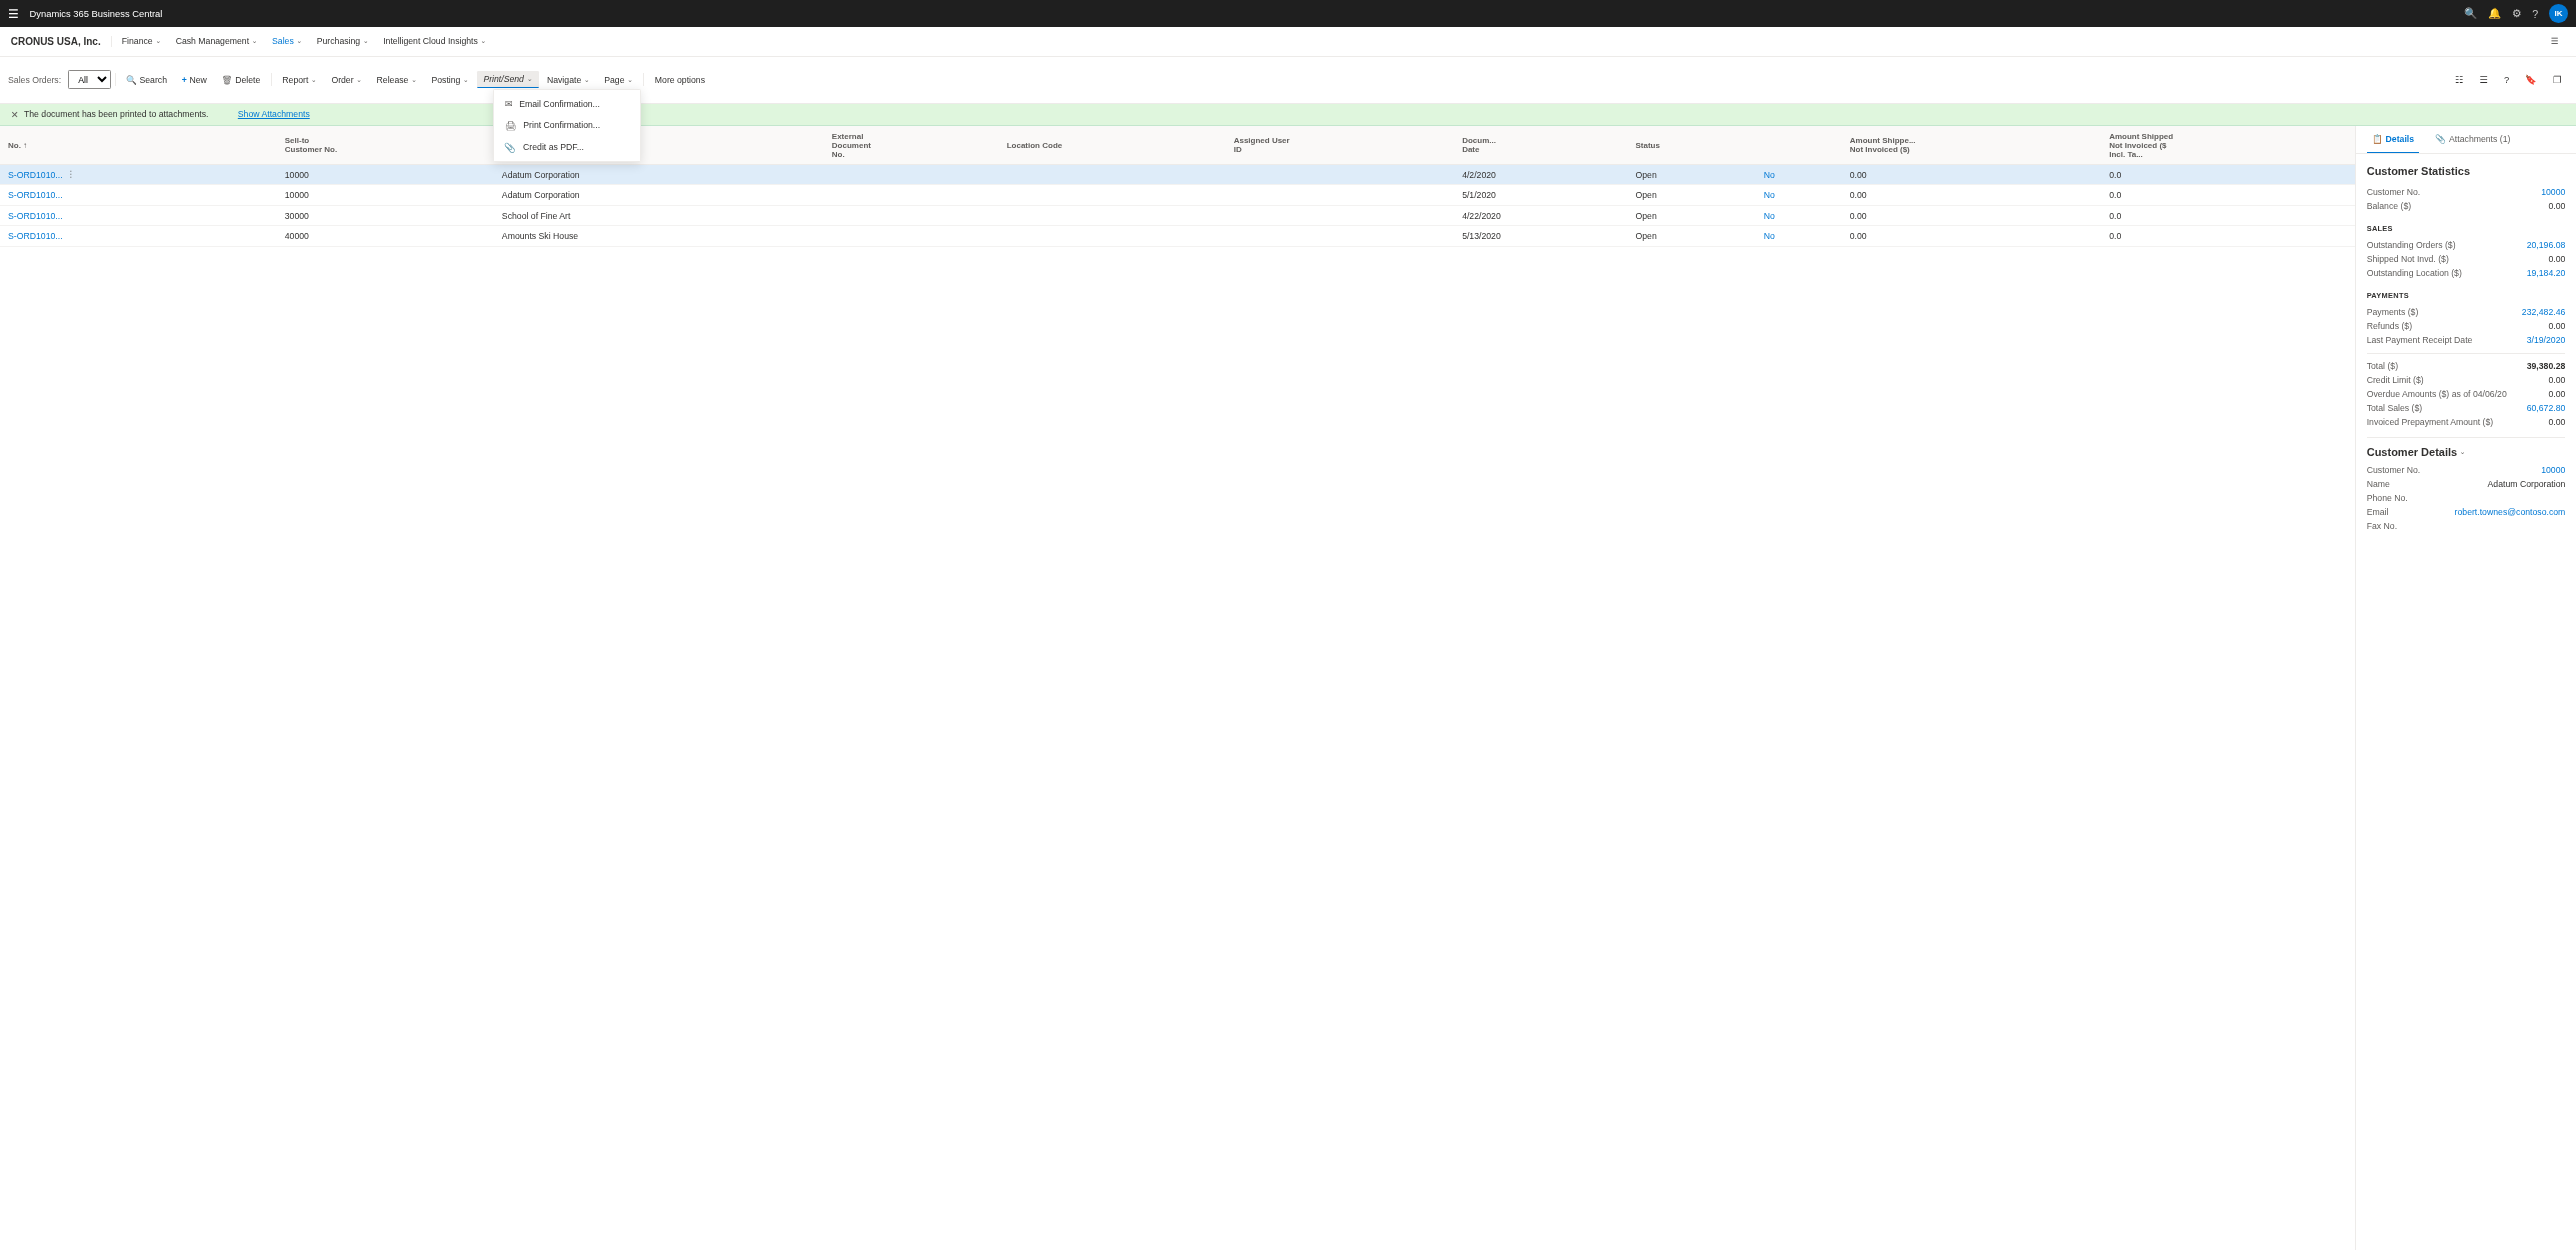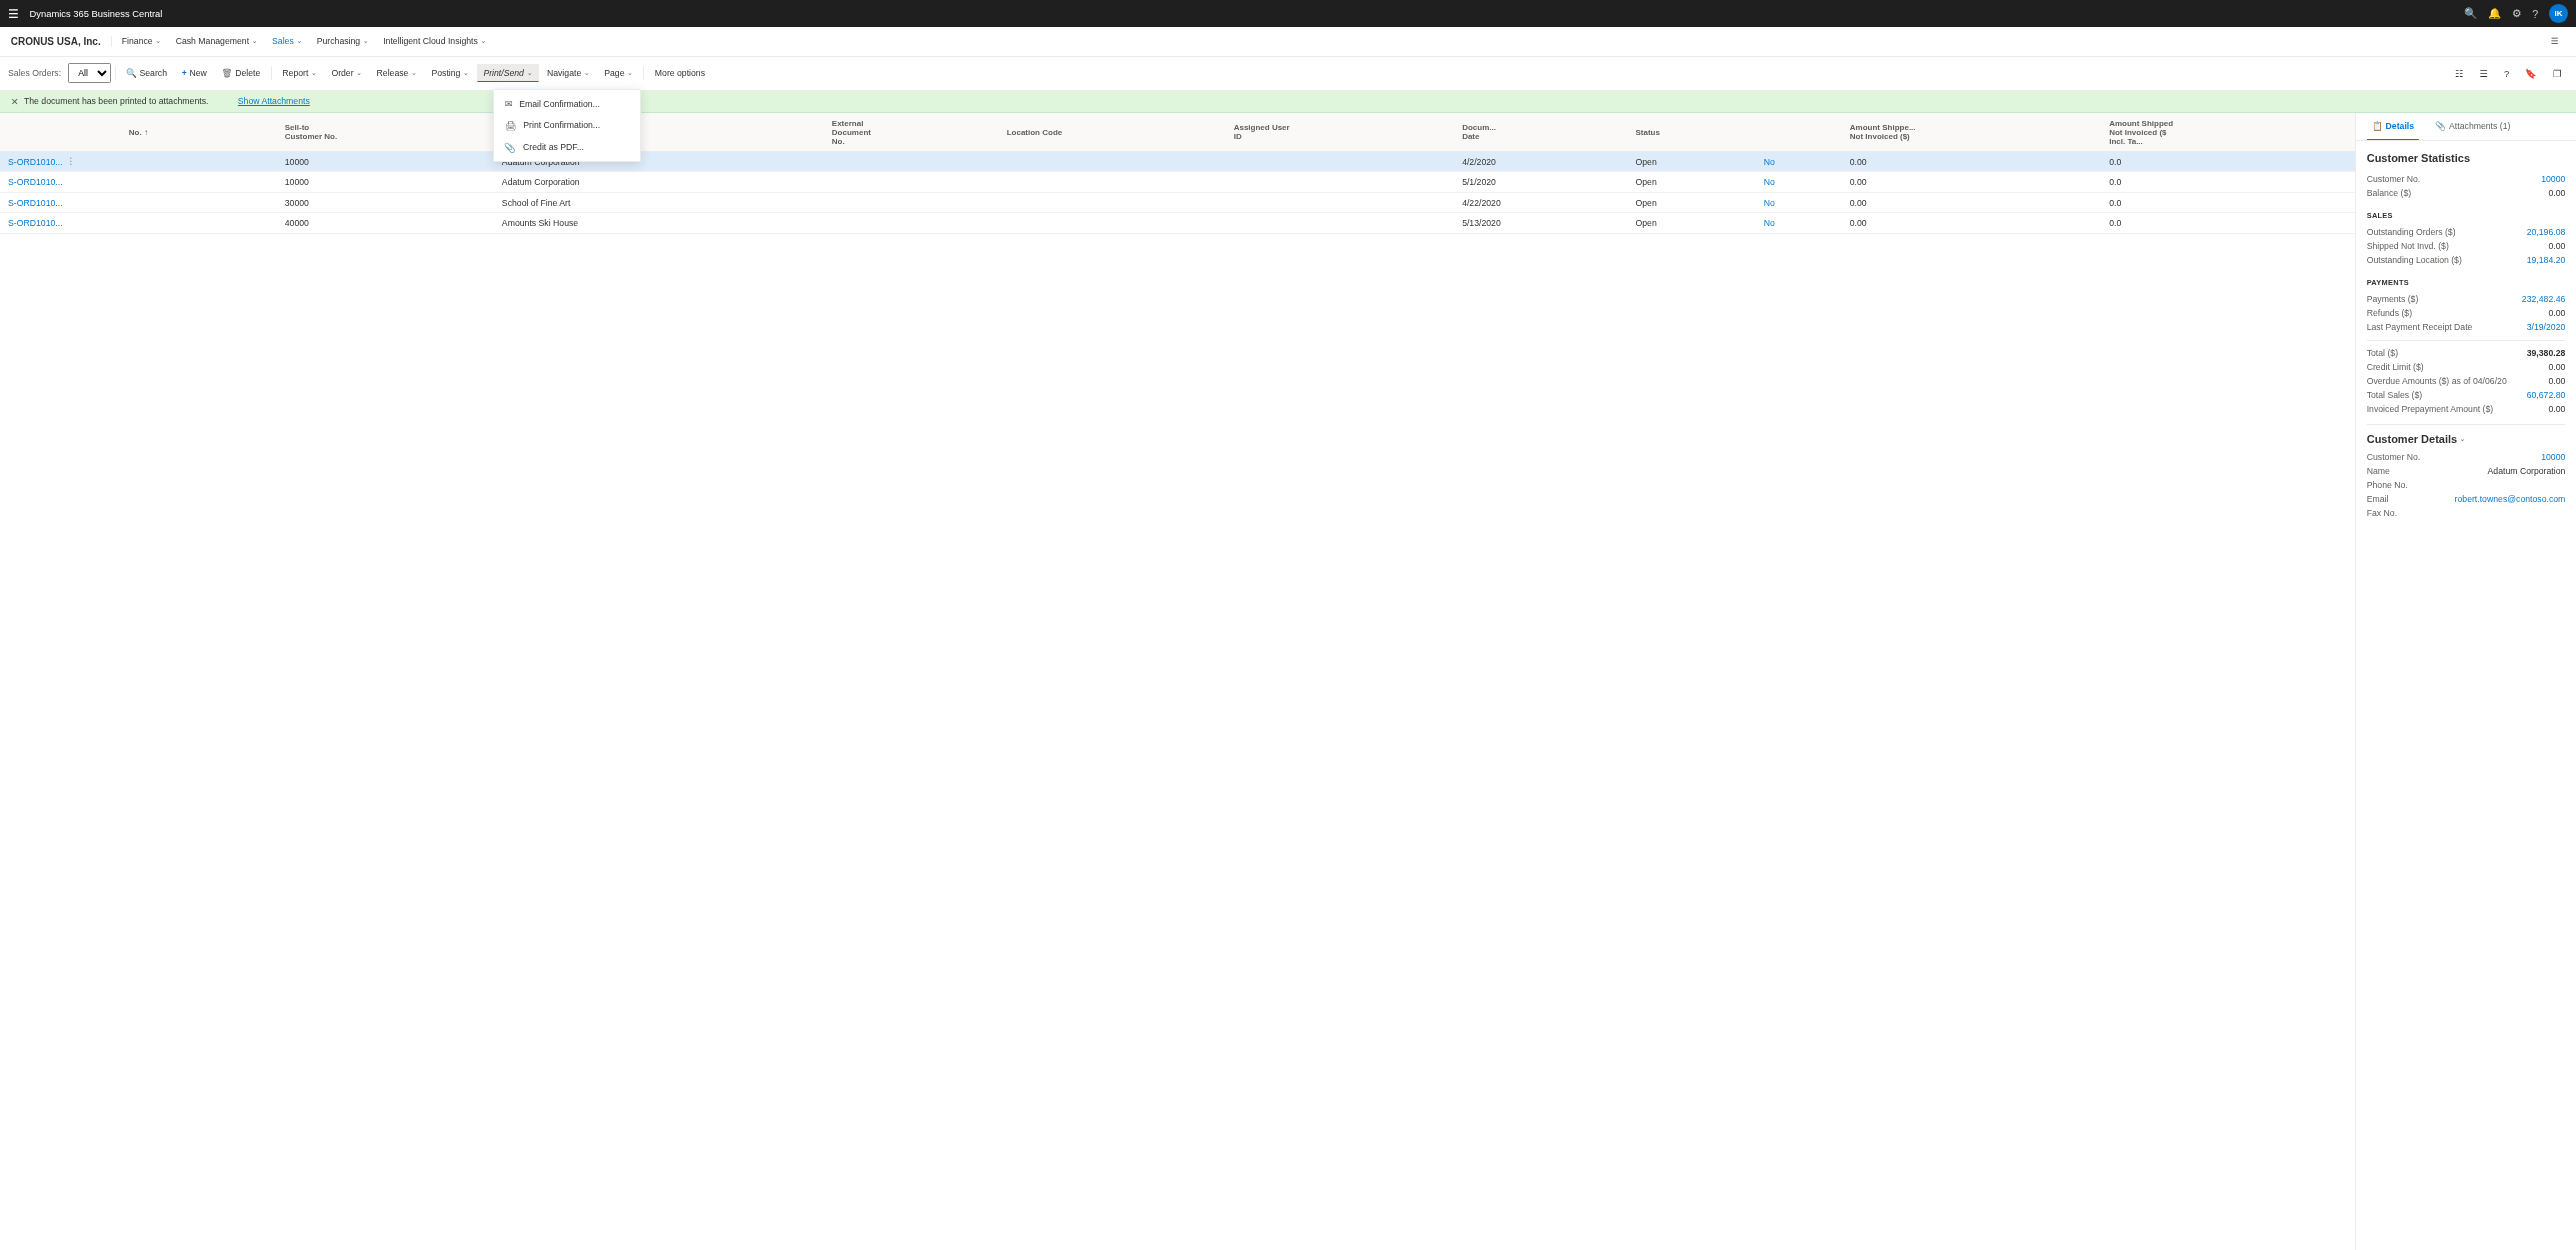--- a/index.html
+++ b/index.html
@@ -34,21 +34,21 @@
     .nav-items { display: flex; align-items: center; gap: 1.3px; flex: 1; }
     .nav-item { padding: 4px 6.7px; font-size: 8.7px; color: #323130; cursor: pointer; display: flex; align-items: center; gap: 2.7px; border-radius: 1.3px; }
     .nav-item.active { color: #0078d4; }
     .nav-chevron { font-size: 6.7px; color: #605e5c; }
     .nav-hamburger { padding: 4px 6.7px; cursor: pointer; font-size: 10.7px; }
 
     
     .toolbar {
       background: #fff;
       border-bottom: 0.7px solid #edebe9;
-      height: 34px;
+      height: 47px;
       display: flex;
       align-items: center;
       padding: 0 8px;
       gap: 1.3px;
     }
     .toolbar-label { font-size: 8.7px; color: #605e5c; margin-right: 5.4px; font-weight: 400; }
     .toolbar-filter-value { padding: 2.7px 5.4px; border: 0.7px solid #8a8886; border-radius: 1.3px; font-size: 8.7px; background: #fff; }
     .toolbar-btn {
       padding: 3.4px 6.7px;
       font-size: 8.7px;
@@ -310,21 +310,21 @@
   <span>The document has been printed to attachments.</span>
   <span class="notif-link">Show Attachments</span>
 </div>
 
 <div class="main-content">
 
   <div class="table-area">
     <table class="data-table">
       <thead>
         <tr>
-          <th style="cursor:pointer;text-align:center;">No. ↑</th>
+          <th style="cursor:pointer;">No. ↑</th>
           <th>Sell-to<br>Customer No.</th>
           <th>Sell-to Customer Name</th>
           <th>External<br>Document<br>No.</th>
           <th>Location Code</th>
           <th>Assigned User<br>ID</th>
           <th>Docum...<br>Date</th>
           <th>Status</th>
           <th></th>
           <th>Amount Shippe...<br>Not Invoiced ($)</th>
           <th>Amount Shipped<br>Not Invoiced ($<br>Incl. Ta...</th>

